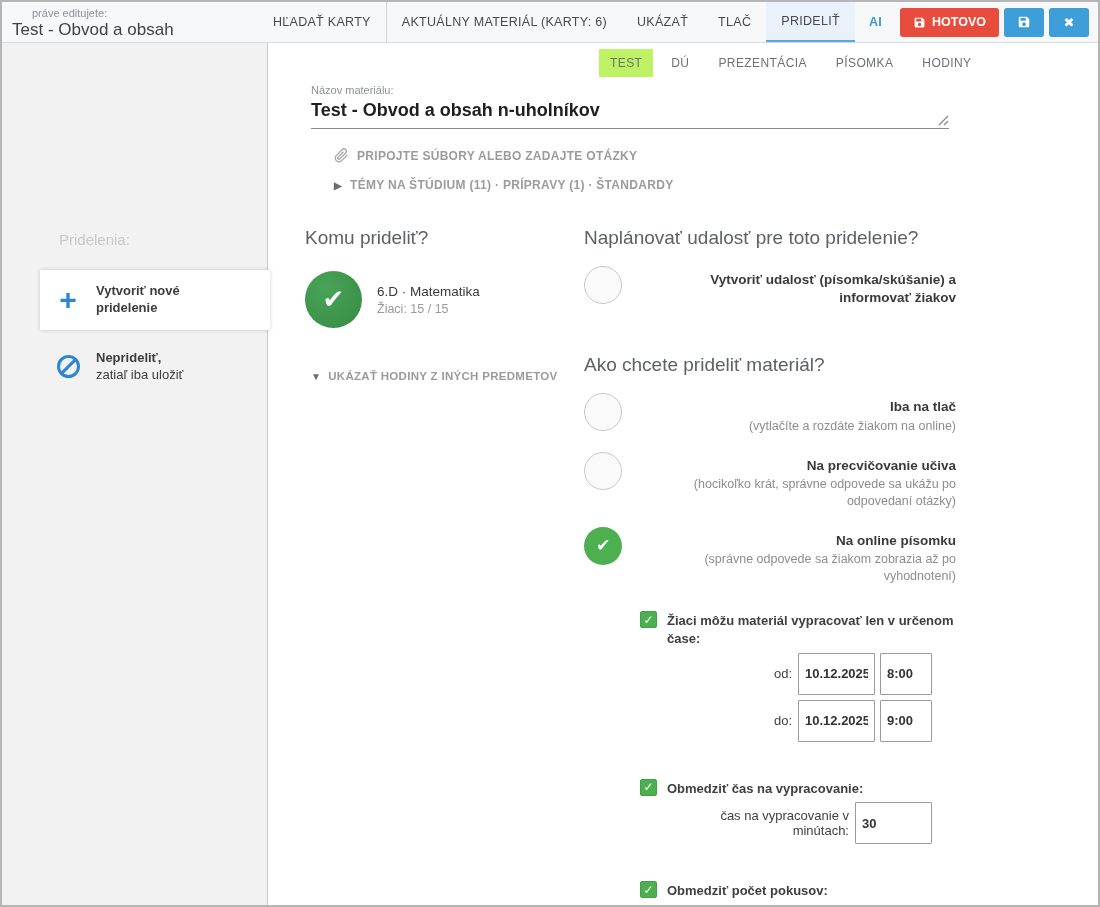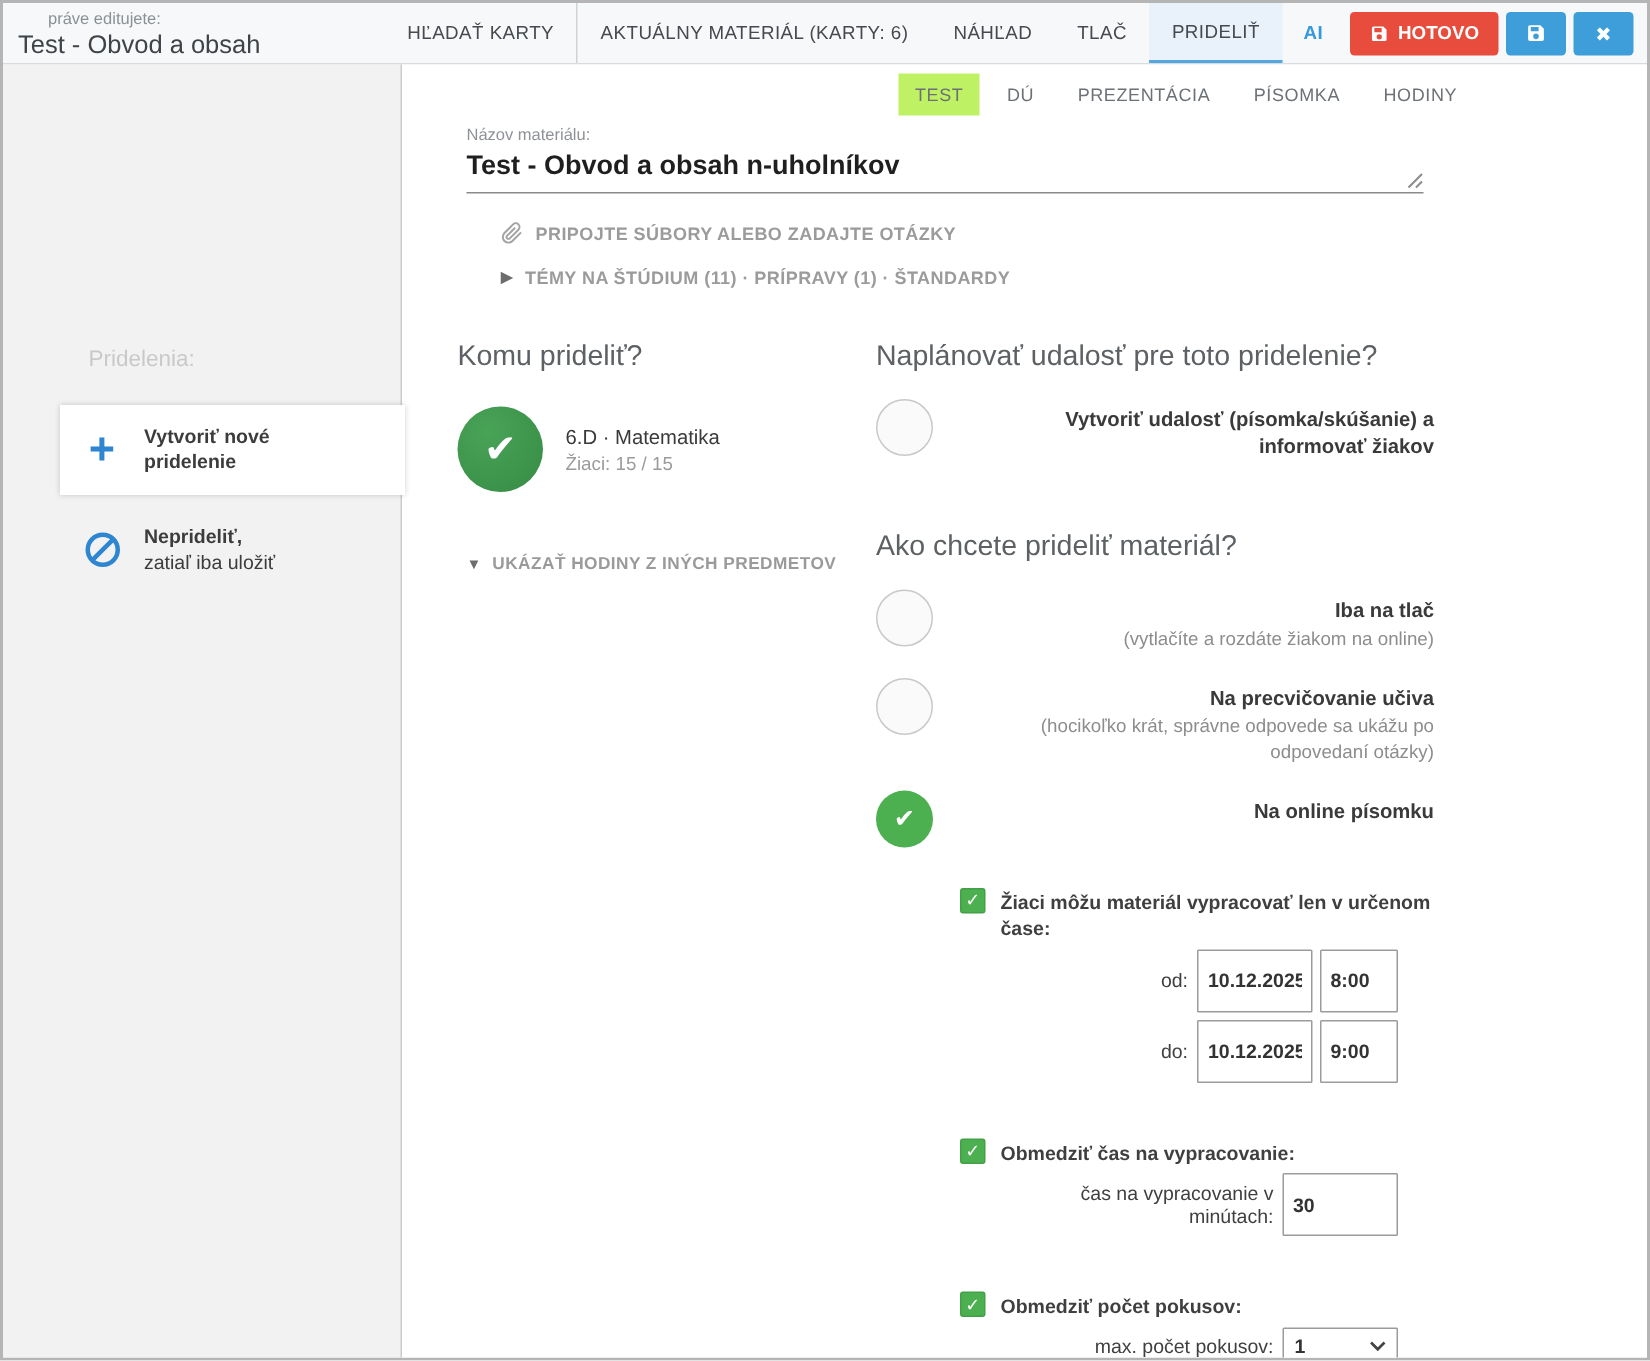--- a/index.html
+++ b/index.html
@@ -117,21 +117,21 @@
 
   <div class="header">
     <div class="header-left">
       <div class="editing-label">práve editujete:</div>
       <div class="doc-title">Test - Obvod a obsah</div>
     </div>
     <div class="header-tabs">
       <div class="htab">HĽADAŤ KARTY</div>
       <div class="htab-sep"></div>
       <div class="htab">AKTUÁLNY MATERIÁL (KARTY: 6)</div>
-      <div class="htab">NÁHĽAD</div>
+      <div class="htab">UKÁZAŤ</div>
       <div class="htab">TLAČ</div>
       <div class="htab active">PRIDELIŤ</div>
       <div class="htab htab-ai">AI</div>
       <div class="header-btns">
         <div class="btn btn-done">
           <span>
             <svg width="13" height="13" viewBox="0 0 24 24" fill="#fff">
                 <path d="M17 3H5a2 2 0 0 0-2 2v14a2 2 0 0 0 2 2h14a2 2 0 0 0 2-2V7l-4-4zM12 19a3.2 3.2 0 1 1 0-6.4A3.2 3.2 0 0 1 12 19zm3-9H6V5h9v5z"></path>
               </svg>
           </span>
@@ -251,20 +251,21 @@
             <div class="opt-text">
               <div class="opt-title">Na precvičovanie učiva</div>
               <div class="opt-desc">(hocikoľko krát, správne odpovede sa ukážu po odpovedaní otázky)</div>
             </div>
           </div>
 
           <div class="option-row">
             <div class="radio checked">✔</div>
             <div class="opt-text">
               <div class="opt-title">Na online písomku</div>
+              <div class="opt-desc">(správne odpovede sa žiakom zobrazia až po vyhodnotení)</div>
             </div>
           </div>
 
           <div class="settings">
 
             <div class="check-row">
               <div class="checkbox checked">✓</div>
               <div class="check-label">Žiaci môžu materiál vypracovať len v určenom čase:</div>
             </div>
             <div class="field-row">

